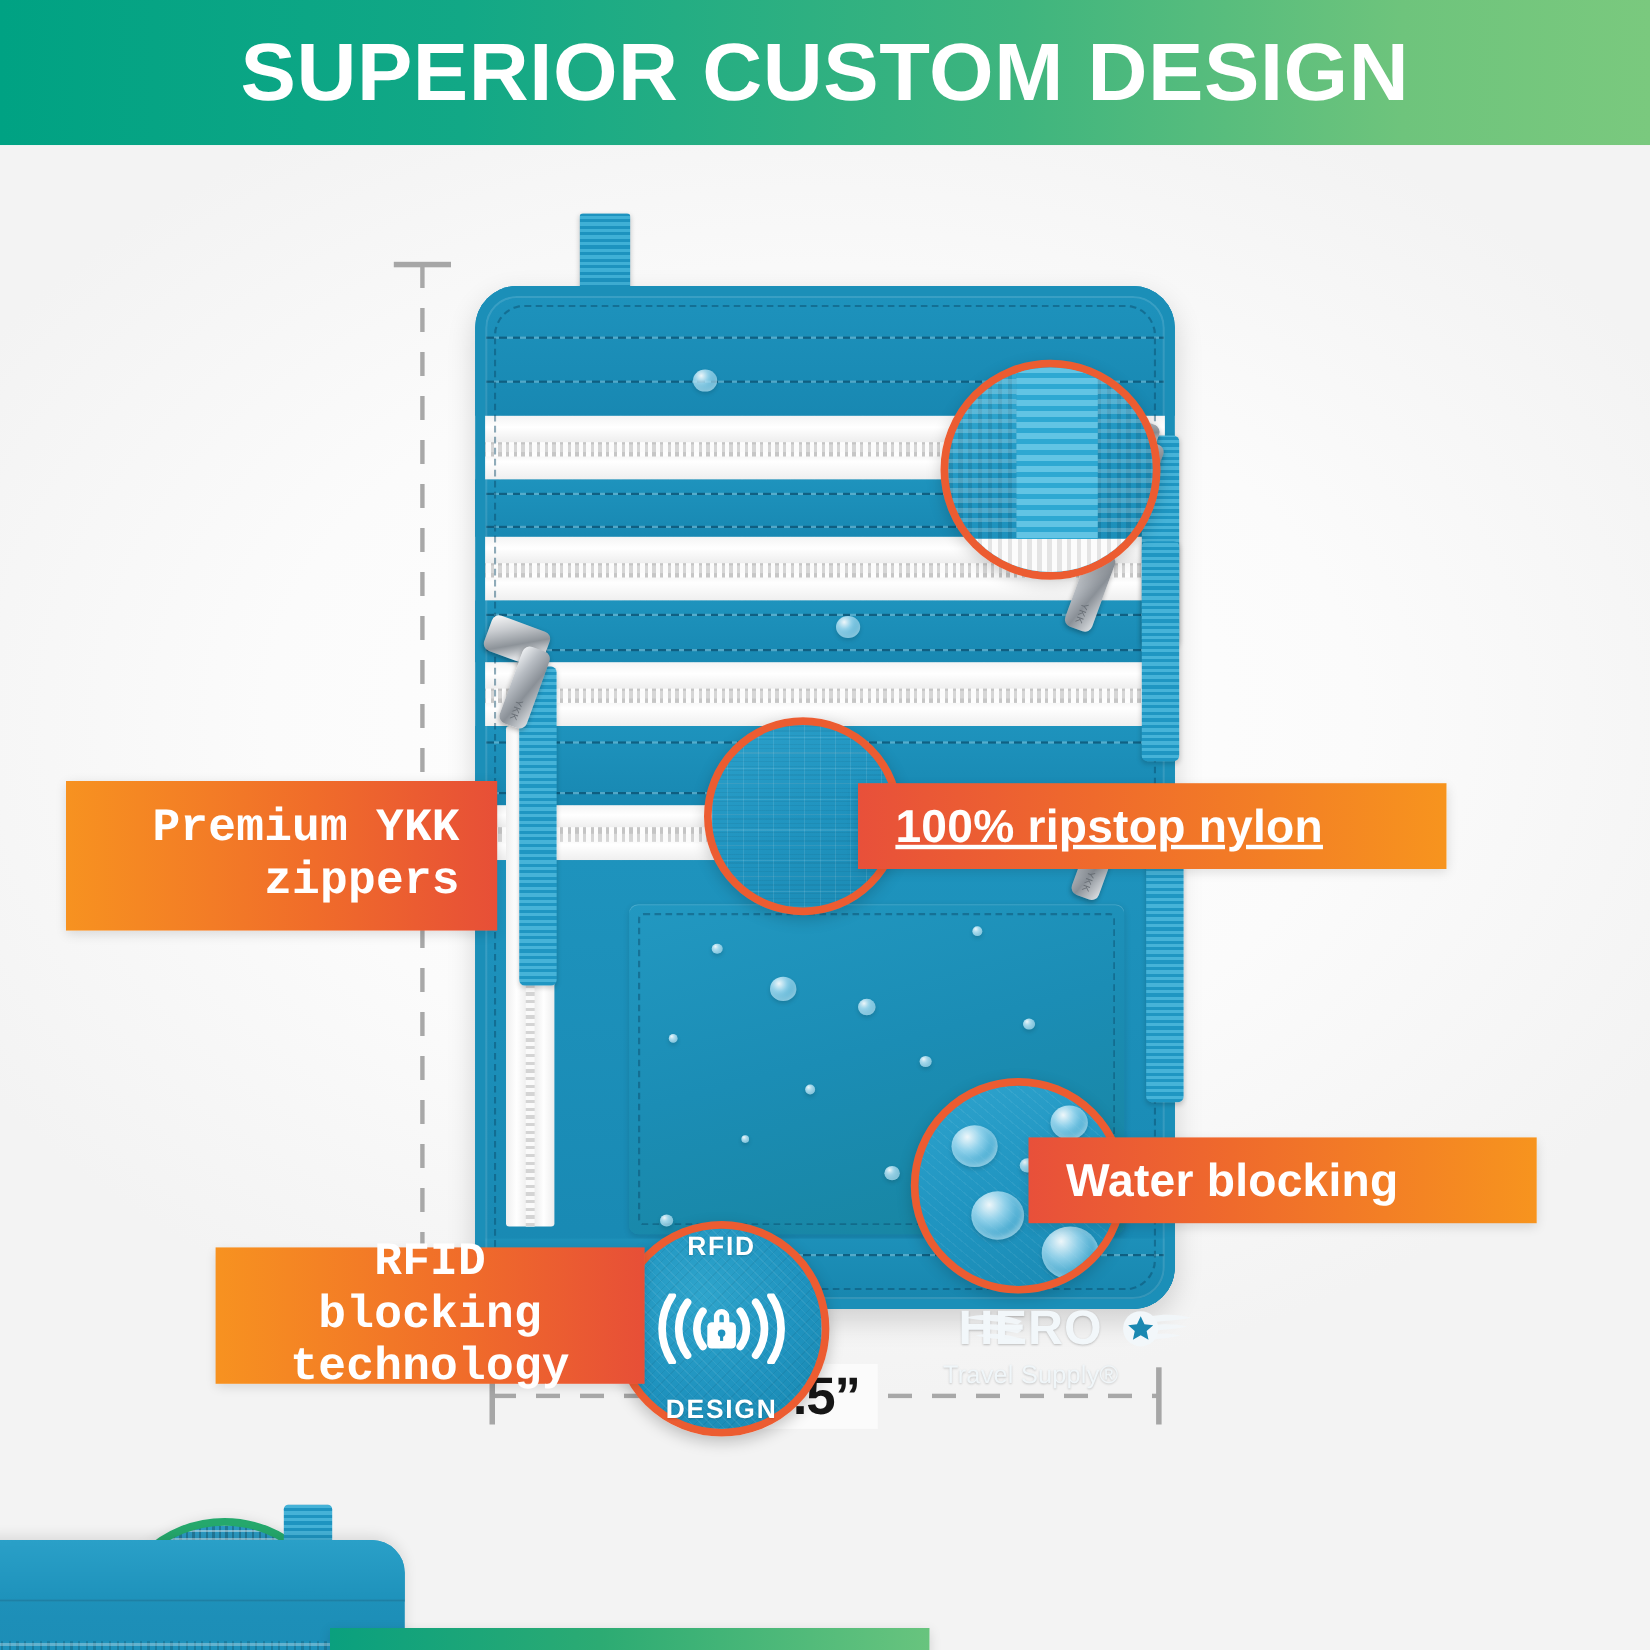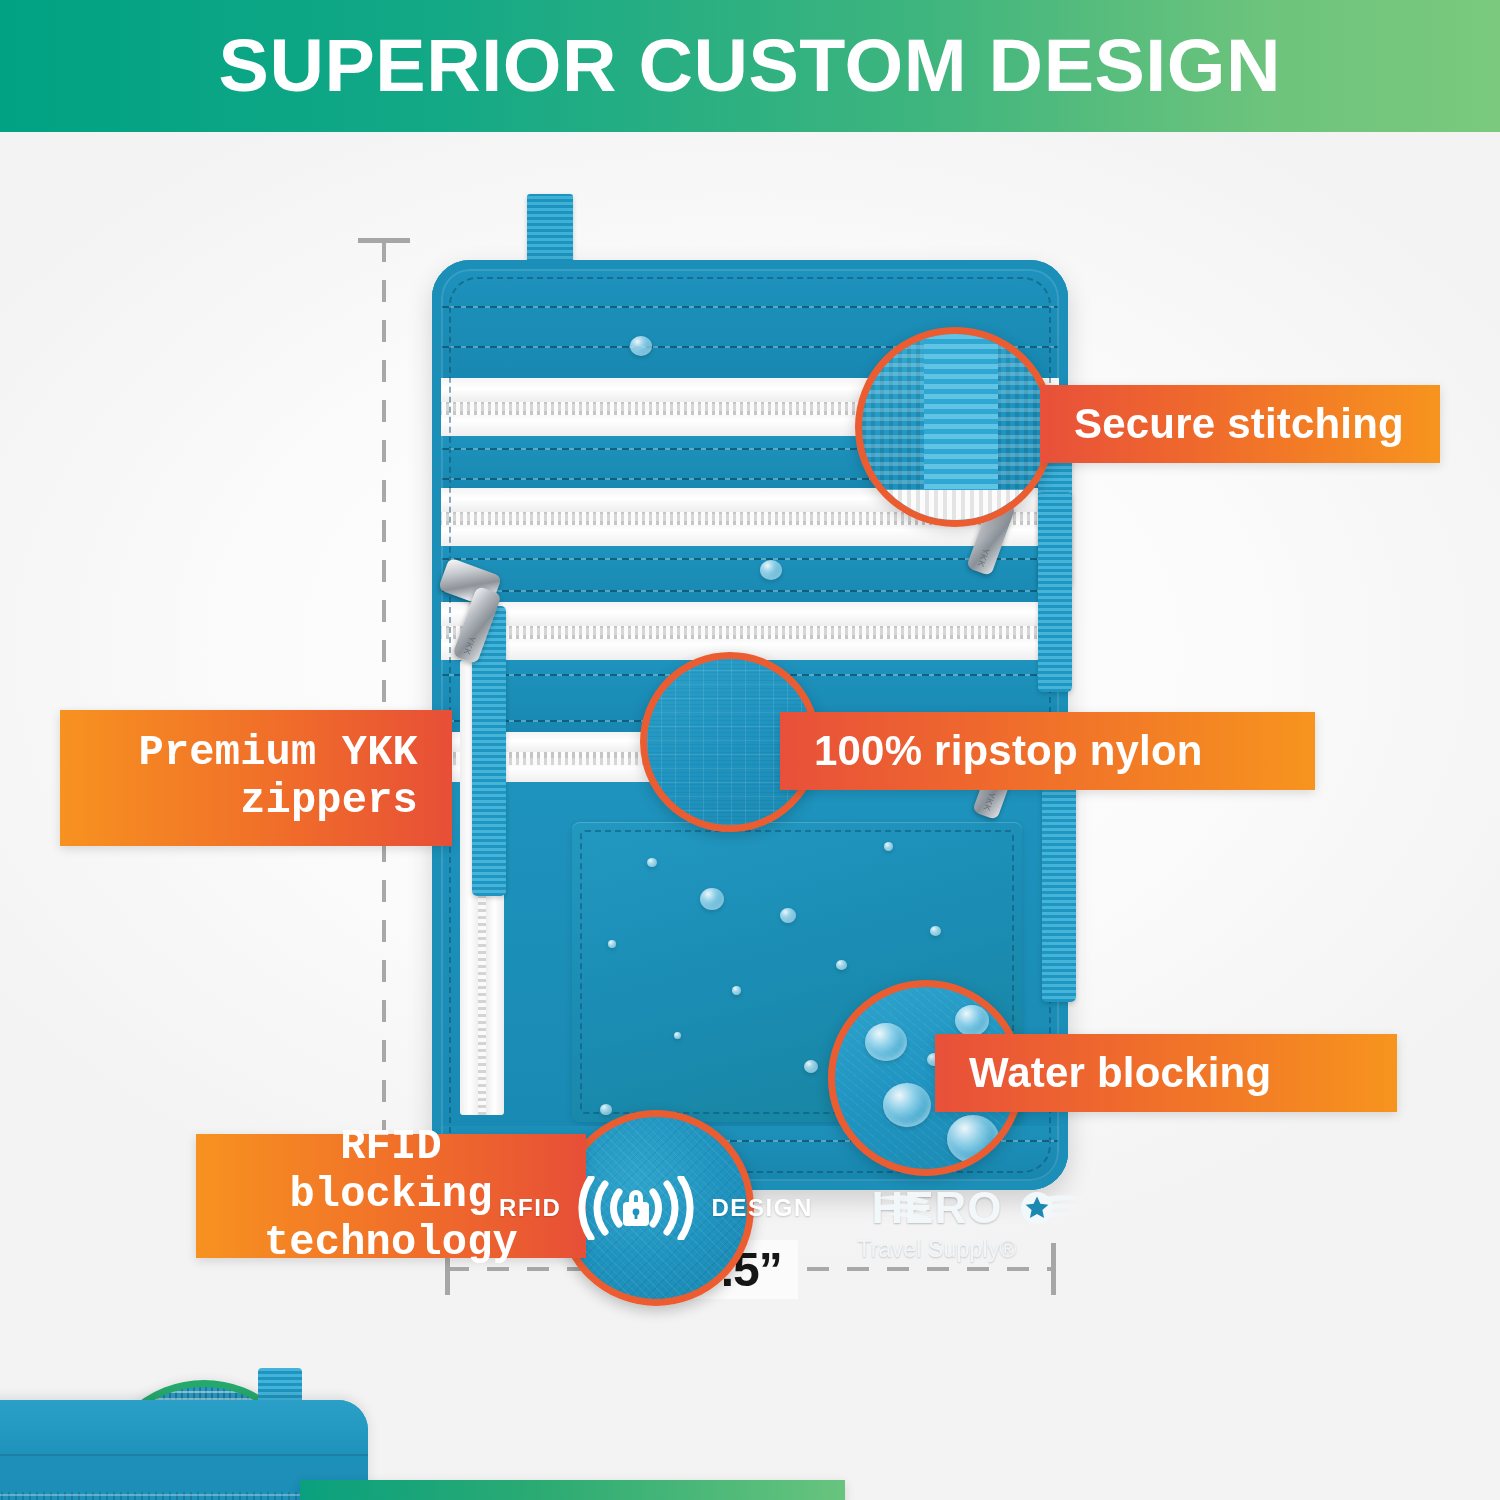--- a/index.html
+++ b/index.html
@@ -185,21 +185,21 @@
     background:repeating-linear-gradient(0deg,#d4d4d4 0 3px,#fafafa 3px 7px);
   }
 
   
   #rfid-badge{
     position:absolute; left:558px; top:978px; width:196px; height:196px;
     border-radius:50%;
     background:radial-gradient(circle at 40% 34%, #2fa5cc 0%, #1f93bf 55%, #1886ae 100%);
     border:7px solid #ec5c31;
     box-shadow:0 5px 14px rgba(0,0,0,.22);
-    display:flex; flex-direction:row; align-items:center; justify-content:center;
+    display:flex; flex-direction:column; align-items:center; justify-content:center;gap:25px;
   }
   #rfid-badge::before{
     content:""; position:absolute; inset:0; border-radius:50%;
     background-image:
       repeating-linear-gradient(45deg, rgba(255,255,255,.07) 0 1px, rgba(0,0,0,0) 1px 6px),
       repeating-linear-gradient(-45deg, rgba(0,0,0,.05) 0 1px, rgba(0,0,0,0) 1px 6px);
   }
   .rfid-text{
     color:#ffffff; font-weight:bold; font-size:24px; letter-spacing:1.6px;
     position:relative; z-index:2; text-shadow:0 1px 2px rgba(0,0,0,.18);
@@ -280,21 +280,21 @@
     box-shadow:0 3px 10px rgba(0,0,0,.13);
     letter-spacing:.2px;
     white-space:pre-line;
   }
   .callout.or-lr{ background:linear-gradient(90deg,#e8503a 0%, #ef6a2c 40%, #f7941e 100%); }
   .callout.or-rl{ background:linear-gradient(90deg,#f79220 0%, #f06c2a 58%, #e74f37 100%);font-family:Liberation Mono, monospace; }
   .callout.green-lr{ background:linear-gradient(90deg,#0aa07e 0%, #2cab73 45%, #68c47e 100%); }
 
   #co-stitching{ left:1040px; top:253px; width:400px; height:78px; justify-content:flex-start; }
   #co-ykk{ left:60px; top:578px; width:392px; height:136px; justify-content:flex-end; text-align:right; }
-  #co-ripstop{ left:780px; top:580px; width:535px; height:78px; justify-content:flex-start; }
+  #co-ripstop{ left:780px; top:580px; width:535px; height:78px; justify-content:flex-start;text-decoration:underline; }
   #co-water{ left:935px; top:902px; width:462px; height:78px; justify-content:flex-start; }
   #co-rfid{ left:196px; top:1002px; width:390px; height:124px; justify-content:flex-start; text-align:center; }
   #co-mesh{ left:300px; top:1348px; width:545px; height:76px; justify-content:flex-start; }
 
   
   #mesh-product{
     position:absolute; left:-34px; top:1268px; width:402px; height:232px;
     border-radius:30px 30px 0 0;
     background:linear-gradient(180deg,#2197c0 0%, #1d8fb8 30%, #1a87b0 100%);
     overflow:hidden;
@@ -493,21 +493,20 @@
   </div>
 
   <div class="mag green" id="mag-mesh"></div>
 
   <div id="mesh-loop"></div>
   <div id="mesh-product">
     <div class="top-piping"></div>
     <div class="mesh-area"></div>
   </div>
 
-  <div class="callout or-lr" id="co-stitching">Secure stitching</div>
   <div class="callout or-rl" id="co-ykk">Premium YKK
 zippers</div>
   <div class="callout or-lr" id="co-ripstop">100% ripstop nylon</div>
   <div class="callout or-lr" id="co-water">Water blocking</div>
   <div class="callout or-rl" id="co-rfid">RFID blocking
 technology</div>
   <div class="callout green-lr" id="co-mesh">Breathable mesh back</div>
 
   <div id="brand-logo">
     <svg width="280" height="128" viewBox="0 0 280 128" aria-hidden="true">

